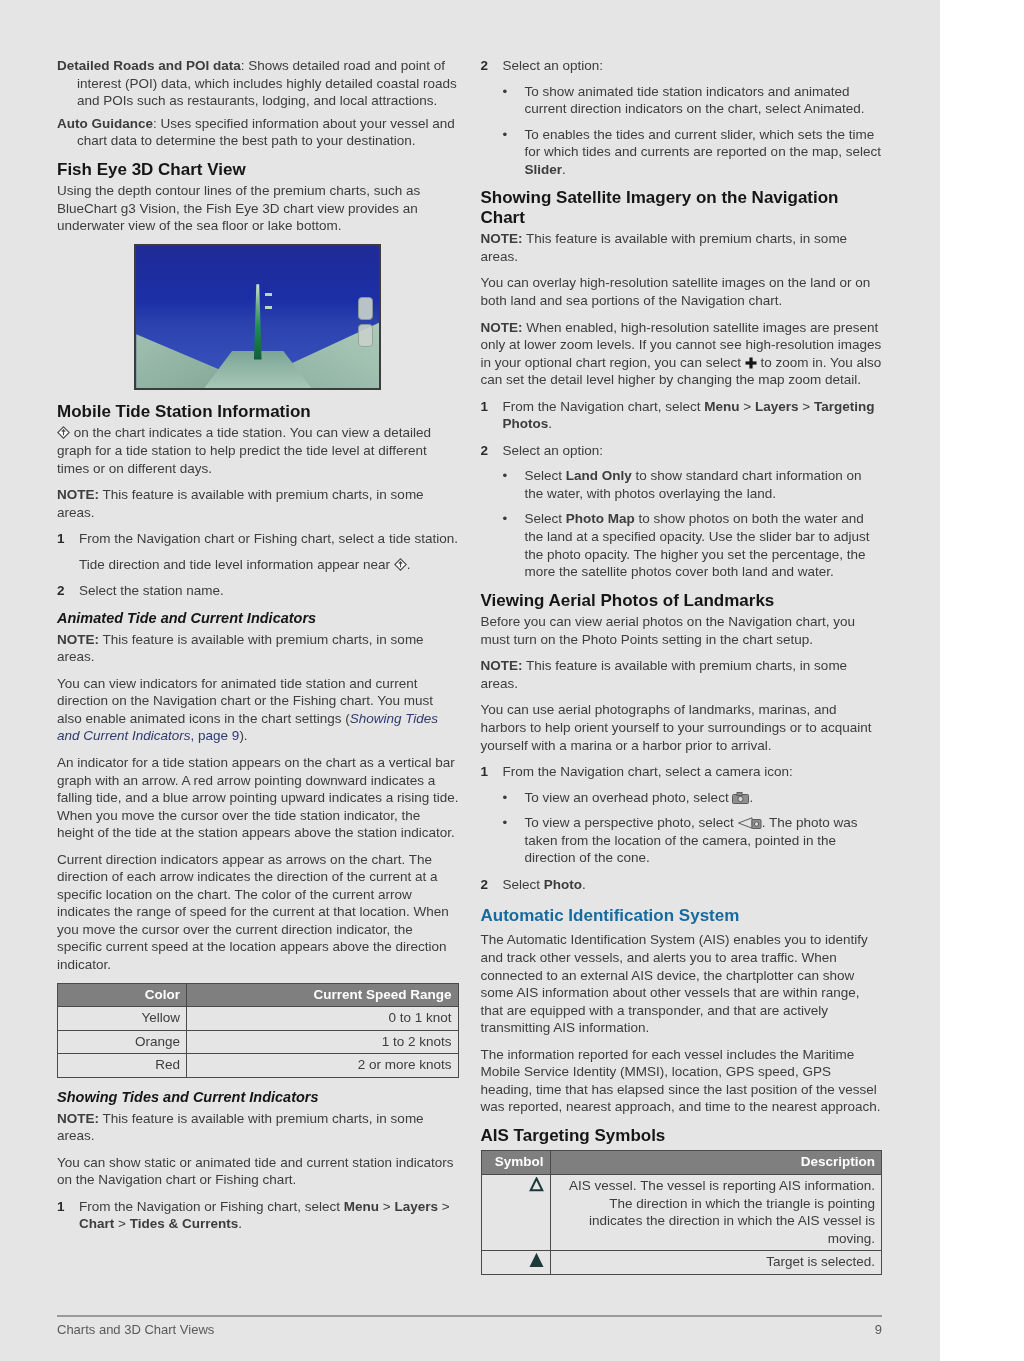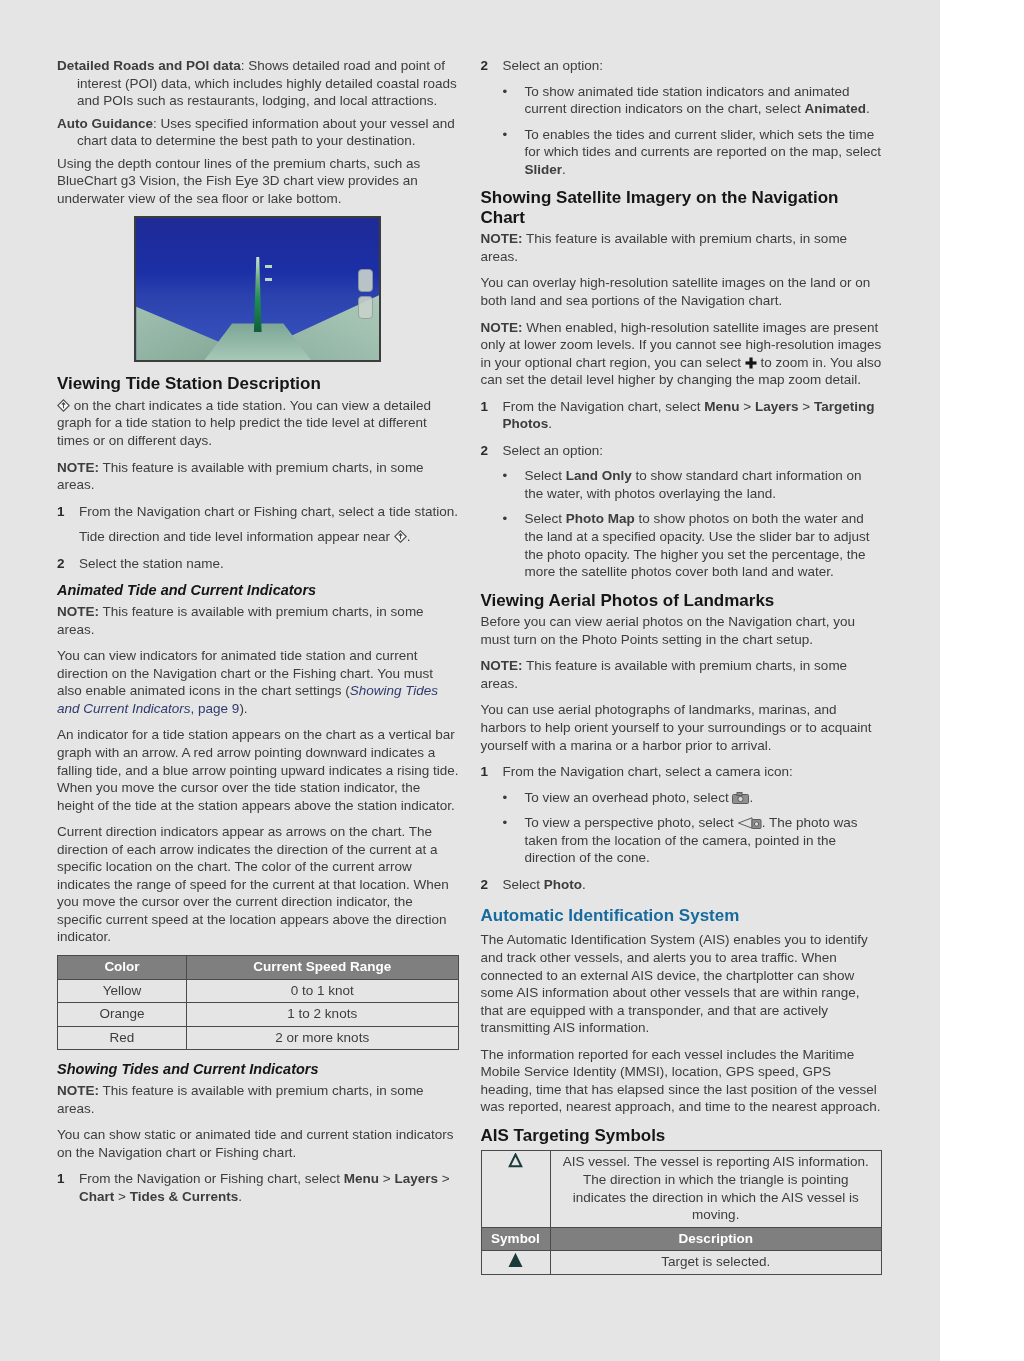--- a/index.html
+++ b/index.html
@@ -13,21 +13,21 @@
   h3.sub{font-size:14.5px;font-weight:bold;font-style:italic;color:#161616;margin:8px 0 3px;}
   h1.big{font-size:17px;font-weight:bold;color:#176a9e;margin:12px 0 4px;}
   .oli{display:flex;margin:0 0 9px;}
   .oli .num{width:22px;flex:none;font-weight:bold;color:#2c2c2c;}
   .oli .obody{flex:1;}
   .substep{margin-top:8px;}
   .bul{display:flex;margin:8px 0 0 0;}
   .bul .dot{width:22px;flex:none;text-align:left;}
   .bul .bbody{flex:1;}
   table.dt{border-collapse:collapse;width:100%;margin:5px 0 10px;}
-  table.dt th,table.dt td{border:1px solid #4a4a4a;padding:2px 6px 3px;text-align:center;font-size:13.5px;vertical-align:top;line-height:1.3;}
+  table.dt th,table.dt td{border:1px solid #4a4a4a;padding:2px 6px 3px;text-align:right;font-size:13.5px;vertical-align:top;line-height:1.3;}
   table.dt th{background:#7f7f7f;color:#ffffff;font-weight:bold;}
   table.speed td.c1,table.speed th.c1{width:116px;}
   table.ais td.c1,table.ais th.c1{width:56px;}
   .xlink{color:#2f3a6d;cursor:pointer;}
   .inline-icon svg{vertical-align:-2px;}
   
   .fisheye{width:243px;height:142px;margin:8px auto 12px;position:relative;border:2px solid #3c3c3c;overflow:hidden;background:linear-gradient(180deg,#1f2b96 0%,#1b2fa6 38%,#2c43ae 56%,#3a55c0 100%);}
   .fe-floor-l{position:absolute;left:0;bottom:0;width:52%;height:46%;background:linear-gradient(150deg,#a3c2b2,#7fa493);clip-path:polygon(0 18%,100% 100%,0 100%);}
   .fe-floor-r{position:absolute;right:0;bottom:0;width:58%;height:50%;background:linear-gradient(210deg,#aecbbb,#88ad9d);clip-path:polygon(100% 8%,100% 100%,0 100%);}
   .fe-floor-c{position:absolute;left:28%;bottom:0;width:44%;height:26%;background:linear-gradient(180deg,#7ca595,#a6c8b7);clip-path:polygon(26% 0,74% 0,100% 100%,0 100%);}
@@ -42,34 +42,35 @@
 </head>
 <body>
 
 <div class="page">
   <div class="cols">
 
     <div class="col">
       <div class="def"><span><span style="font-weight: bold;">Detailed Roads and POI data</span><span>: Shows detailed road and point of interest (POI) data, which includes highly detailed coastal roads and POIs such as restaurants, lodging, and local attractions.</span></span></div>
       <div class="def"><span><span style="font-weight: bold;">Auto Guidance</span><span>: Uses specified information about your vessel and chart data to determine the best path to your destination.</span></span></div>
 
+      <h2 class="sec">Fish Eye 3D Chart View</h2>
       <p class="blk">Using the depth contour lines of the premium charts, such as BlueChart g3 Vision, the Fish Eye 3D chart view provides an underwater view of the sea floor or lake bottom.</p>
 
       <div class="fisheye">
         <div class="fe-floor-l"></div>
         <div class="fe-floor-r"></div>
         <div class="fe-floor-c"></div>
         <div class="fe-beacon"></div>
         <div class="fe-beacon-arm"></div>
         <div class="fe-beacon-arm a2"></div>
         <div class="fe-btn b1"></div>
         <div class="fe-btn b2"></div>
       </div>
 
-      <h2 class="sec">Viewing Tide Station Description</h2>
+      <h2 class="sec">Mobile Tide Station Information</h2>
       <p class="blk"><span class="inline-icon"><svg width="13" height="13" viewBox="0 0 13 13">
               <polygon points="6.5,0.8 12.2,6.5 6.5,12.2 0.8,6.5" fill="#fff" stroke="#4a4a4a" stroke-width="1.1"></polygon>
               <line x1="6.5" y1="4" x2="6.5" y2="9.3" stroke="#4a4a4a" stroke-width="1.1"></line>
               <polyline points="4.8,5.6 6.5,3.8 8.2,5.6" fill="none" stroke="#4a4a4a" stroke-width="1.1"></polyline>
             </svg></span><span> on the chart indicates a tide station. You can view a detailed graph for a tide station to help predict the tide level at different times or on different days.</span></p>
       <p class="blk"><span style="font-weight: bold;">NOTE:</span><span> This feature is available with premium charts, in some areas.</span></p>
 
       <div class="oli">
         <span class="num">1</span>
         <div class="obody">
@@ -122,21 +123,21 @@
       </div>
     </div>
 
     <div class="col">
       <div class="oli">
         <span class="num">2</span>
         <div class="obody">
           <span>Select an option:</span>
           <div class="bul">
             <span class="dot">•</span>
-            <div class="bbody"><span>To show animated tide station indicators and animated current direction indicators on the chart, select </span><span style="font-weight: bold;">Animated</span><span>.</span></div>
+            <div class="bbody"><span>To show animated tide station indicators and animated current direction indicators on the chart, select </span><span style="font-weight: normal;">Animated</span><span>.</span></div>
           </div>
           <div class="bul">
             <span class="dot">•</span>
             <div class="bbody"><span>To enables the tides and current slider, which sets the time for which tides and currents are reported on the map, select </span><span style="font-weight: bold; text-align: center;">Slider</span><span>.</span></div>
           </div>
         </div>
       </div>
 
       <h2 class="sec">Showing Satellite Imagery on the Navigation Chart</h2>
       <p class="blk"><span style="font-weight: bold;">NOTE:</span><span> This feature is available with premium charts, in some areas.</span></p>
@@ -198,33 +199,37 @@
       </div>
 
       <h1 class="big">Automatic Identification System</h1>
       <p class="blk">The Automatic Identification System (AIS) enables you to identify and track other vessels, and alerts you to area traffic. When connected to an external AIS device, the chartplotter can show some AIS information about other vessels that are within range, that are equipped with a transponder, and that are actively transmitting AIS information.</p>
       <p class="blk">The information reported for each vessel includes the Maritime Mobile Service Identity (MMSI), location, GPS speed, GPS heading, time that has elapsed since the last position of the vessel was reported, nearest approach, and time to the nearest approach.</p>
 
       <h2 class="sec">AIS Targeting Symbols</h2>
       <table class="dt ais">
         <tbody>
             <tr>
+          <th class="c1">Symbol</th>
+          <th>Description</th>
+        </tr>
+        <tr>
           <td class="c1"><span class="inline-icon"><svg width="15" height="15" viewBox="0 0 15 15">
                     <polygon points="7.5,1.5 13.3,13.3 1.7,13.3" fill="none" stroke="#1c3a3a" stroke-width="2"></polygon>
                   </svg></span></td>
           <td>AIS vessel. The vessel is reporting AIS information. The direction in which the triangle is pointing indicates the direction in which the AIS vessel is moving.</td>
         </tr>
         <tr>
-          <th class="c1">Symbol</th>
-          <th>Description</th>
-        </tr>
-        <tr>
           <td class="c1"><span class="inline-icon"><svg width="15" height="15" viewBox="0 0 15 15">
                     <polygon points="7.5,1.5 13.3,13.3 1.7,13.3" fill="#1c3a3a" stroke="#1c3a3a" stroke-width="1.5"></polygon>
                   </svg></span></td>
           <td>Target is selected.</td>
         </tr>
       </tbody>
         </table>
     </div>
   </div>
 
+  <div class="footer">
+    <span>Charts and 3D Chart Views</span>
+    <span>9</span>
+  </div>
 </div>
 
 </body></html>

